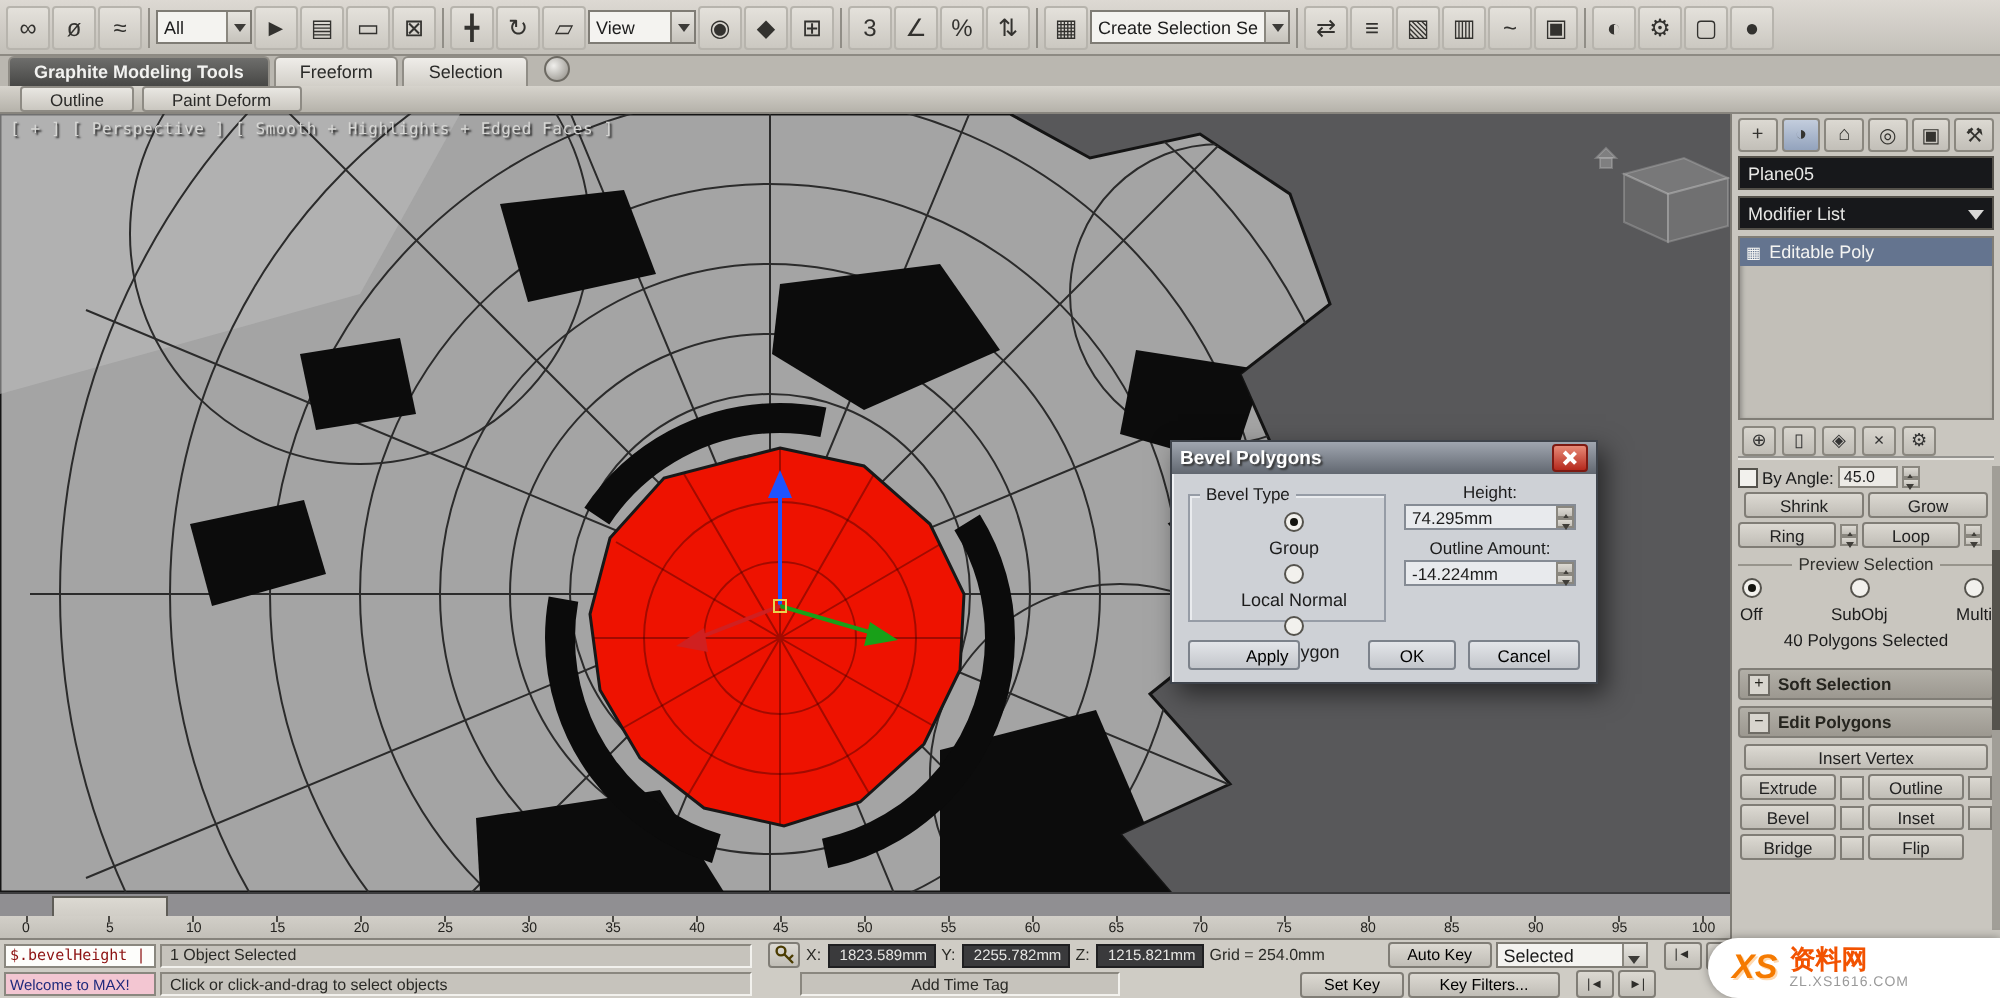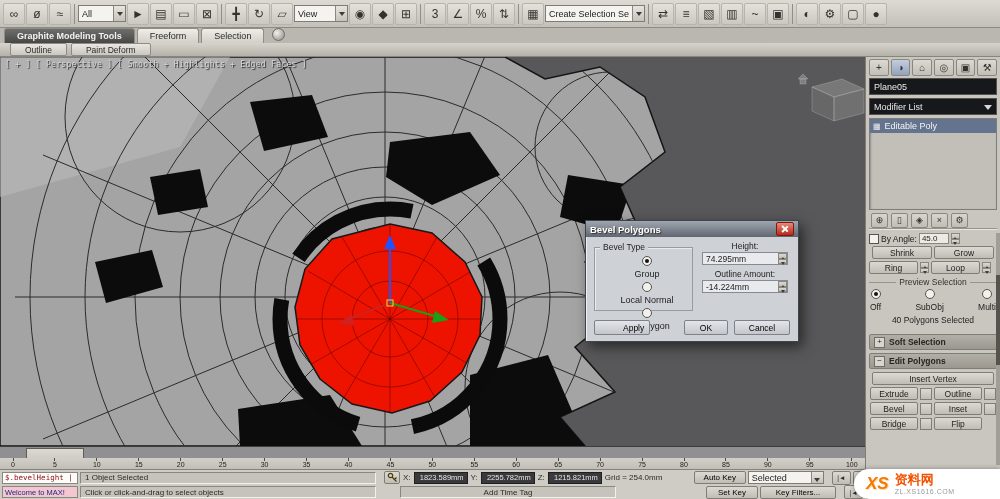--- a/index.html
+++ b/index.html
@@ -143,21 +143,21 @@
   .key-btn{width:16px;height:13px;display:flex;align-items:center;justify-content:center;
     background:linear-gradient(#dcd9d2,#c0bdb6);border:1px solid #807d76;border-radius:2px;flex:none;padding:0;}
   .sb-label{font-size:8px;color:#2a2a26;flex:none;padding:0 1px;}
   .coord-field{width:54px;height:12px;background:#3a3a3c;border:1px solid #1f1f21;color:#e6e6e4;font-size:7.5px;
     display:flex;align-items:center;justify-content:flex-end;padding:0 3px;box-sizing:border-box;flex:none;}
   .grid-label{width:86px;}
   .sb-btn{height:13px;font-size:8px;font-family:inherit;background:linear-gradient(#dcd9d2,#c0bdb6);
     border:1px solid #807d76;border-radius:2px;flex:none;padding:0 4px;}
   .autokey,.setkey{width:52px;}  .keyfilters{width:76px;}
   .sel-combo{width:76px;height:13px;flex:none;}
-  .att-field{width:216px;flex:none;justify-content:center;}
+  .att-field{width:160px;flex:none;justify-content:center;}
   .sp20{width:20px;flex:none;}  .sp86{width:86px;flex:none;}  .sp4{width:4px;flex:none;}
   .playback{display:flex;gap:2px;margin-left:6px;}
   .pb-btn{width:17px;height:12px;display:flex;align-items:center;justify-content:center;font-size:6.5px;
     background:linear-gradient(#dcd9d2,#c0bdb6);border:1px solid #807d76;border-radius:2px;color:#2e2d2a;}
 
   
   #watermark{position:absolute;right:0;bottom:0;width:146px;height:30px;background:#fff;
     border-radius:15px 0 0 15px;box-shadow:0 0 5px rgba(0,0,0,.35);display:flex;align-items:center;
     padding-left:12px;gap:6px;box-sizing:border-box;z-index:20;}
   .wm-logo{font-style:italic;font-weight:bold;font-size:17px;color:#f57a00;text-shadow:1px 1px 0 #ffd9b0;}

